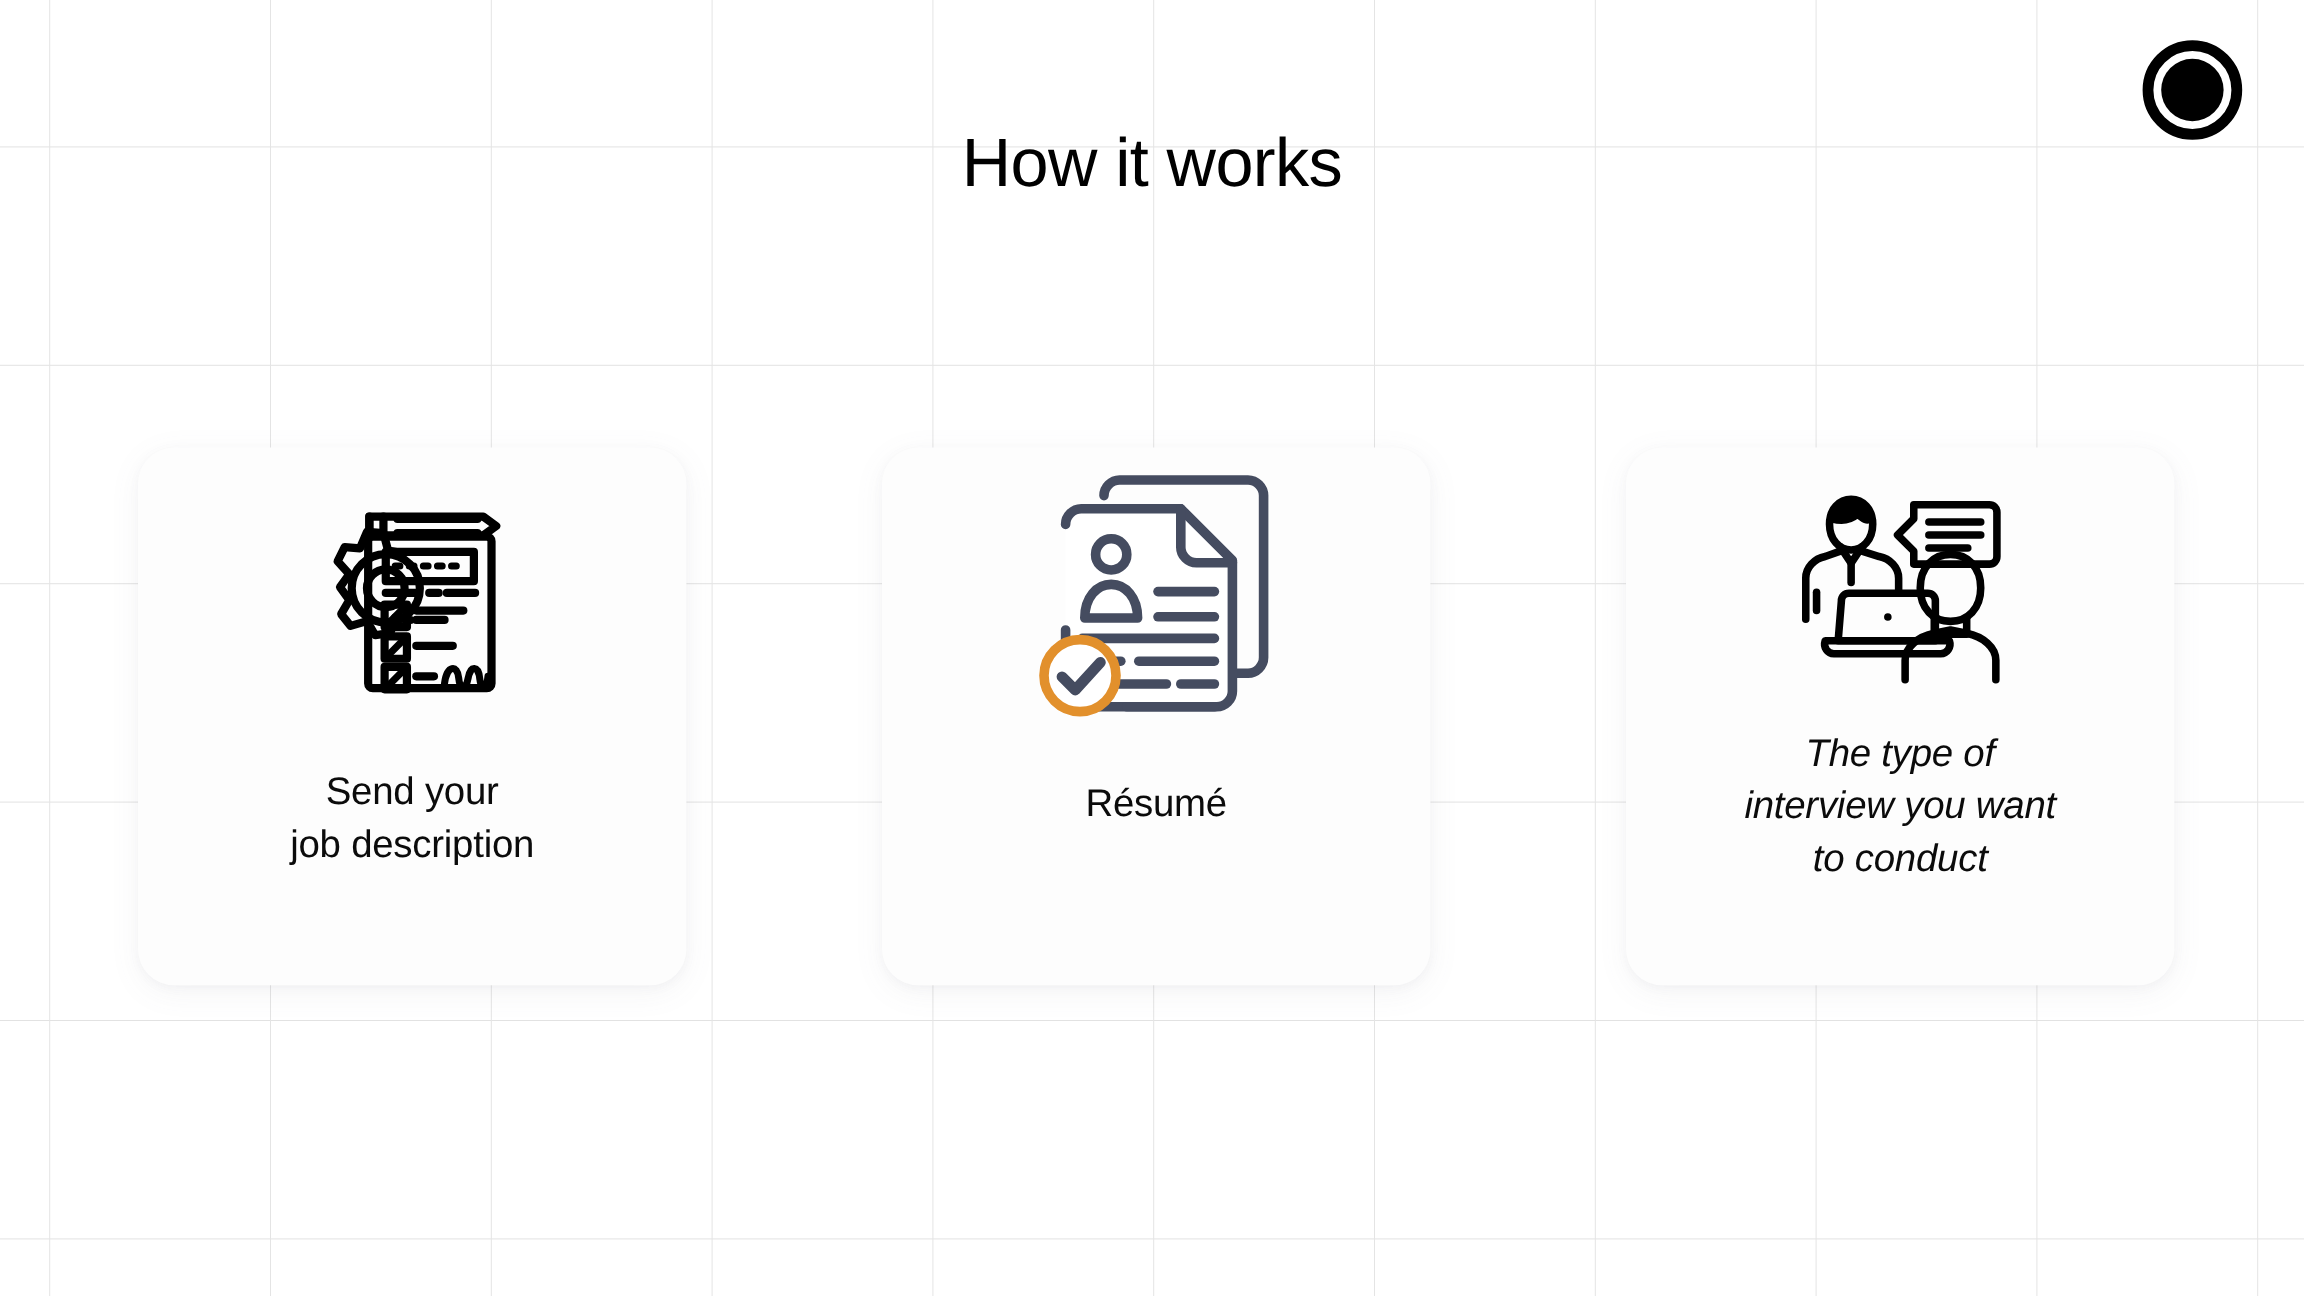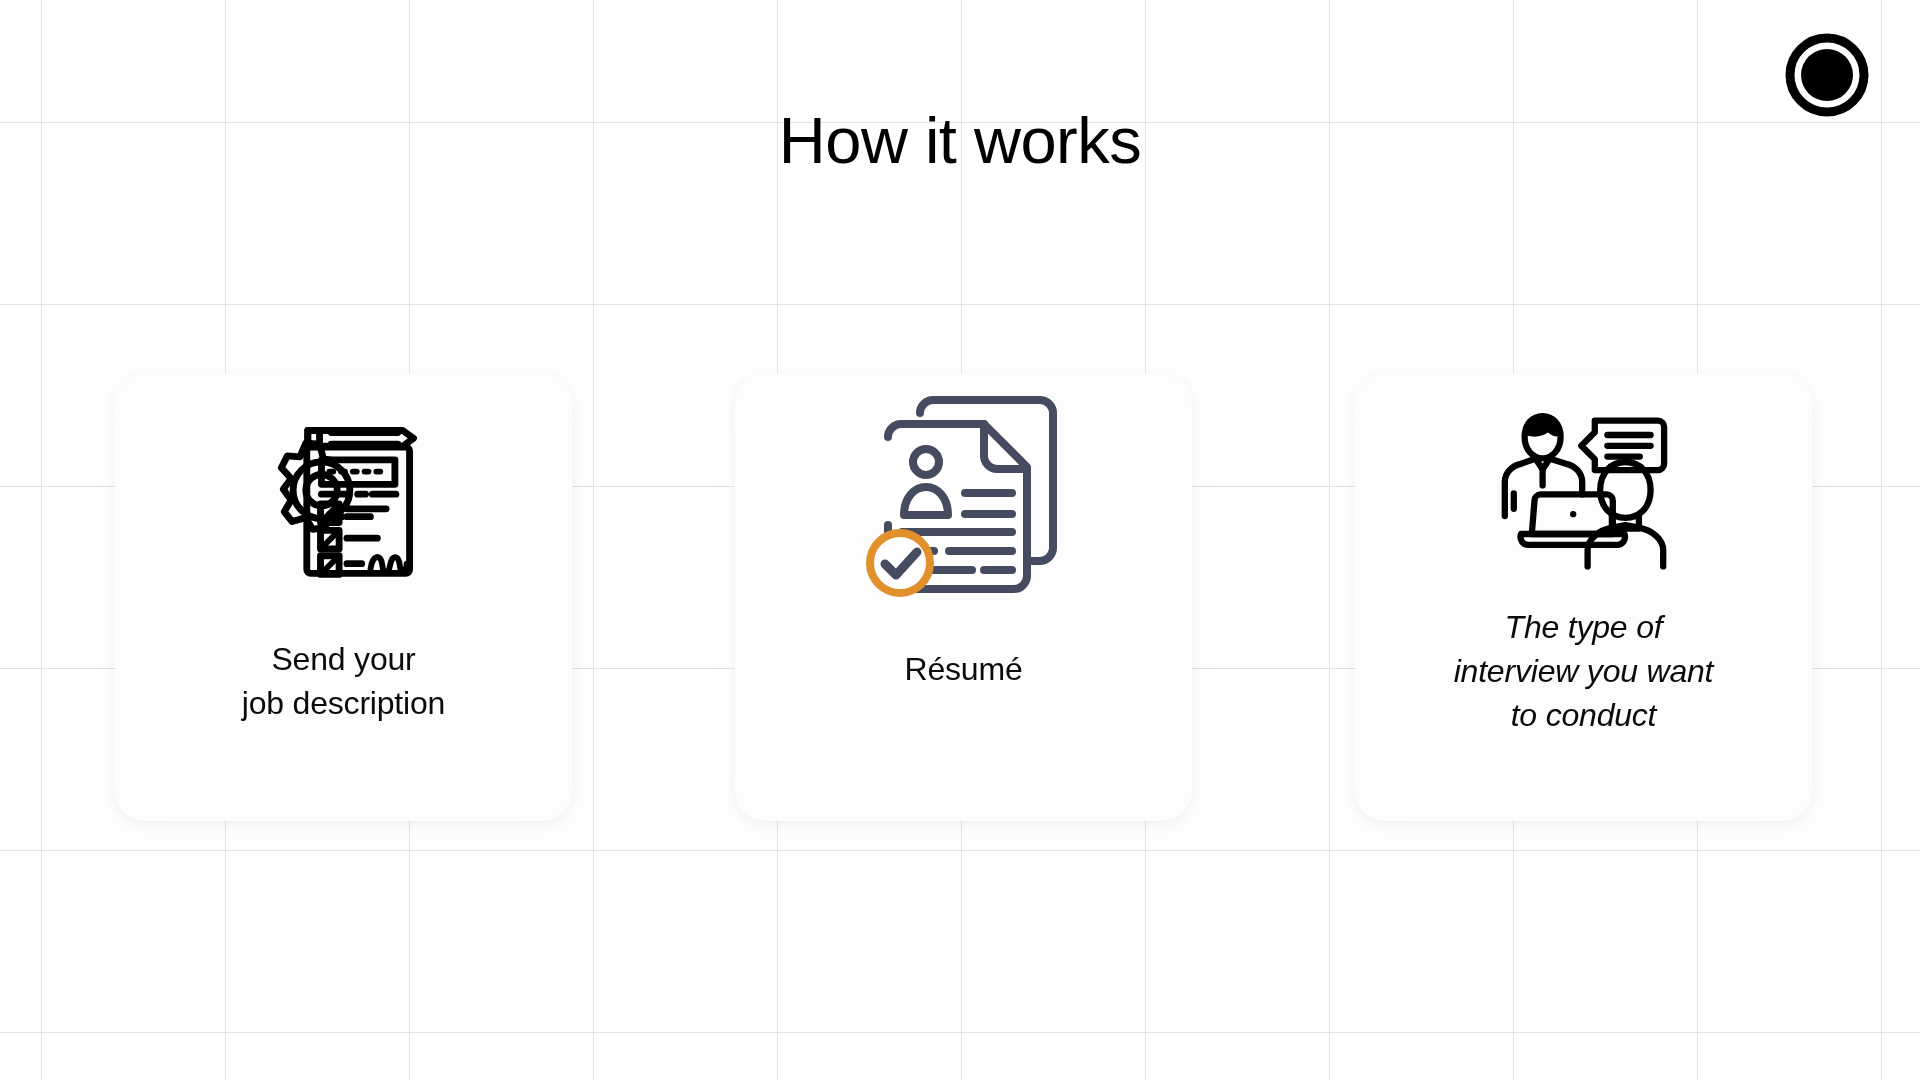--- a/index.html
+++ b/index.html
@@ -43,21 +43,21 @@
     height: 86px;
   }
 
   
   #page-title {
     position: absolute;
     left: 0;
     top: 108px;
     width: 1920px;
     text-align: center;
-    font-size: 65px;
+    font-size: 57px;
     line-height: 1;
     font-weight: 400;
     letter-spacing: -0.5px;
     color: #000000;
     white-space: nowrap;
   }
 
   
   #cards-row {
     position: absolute;

